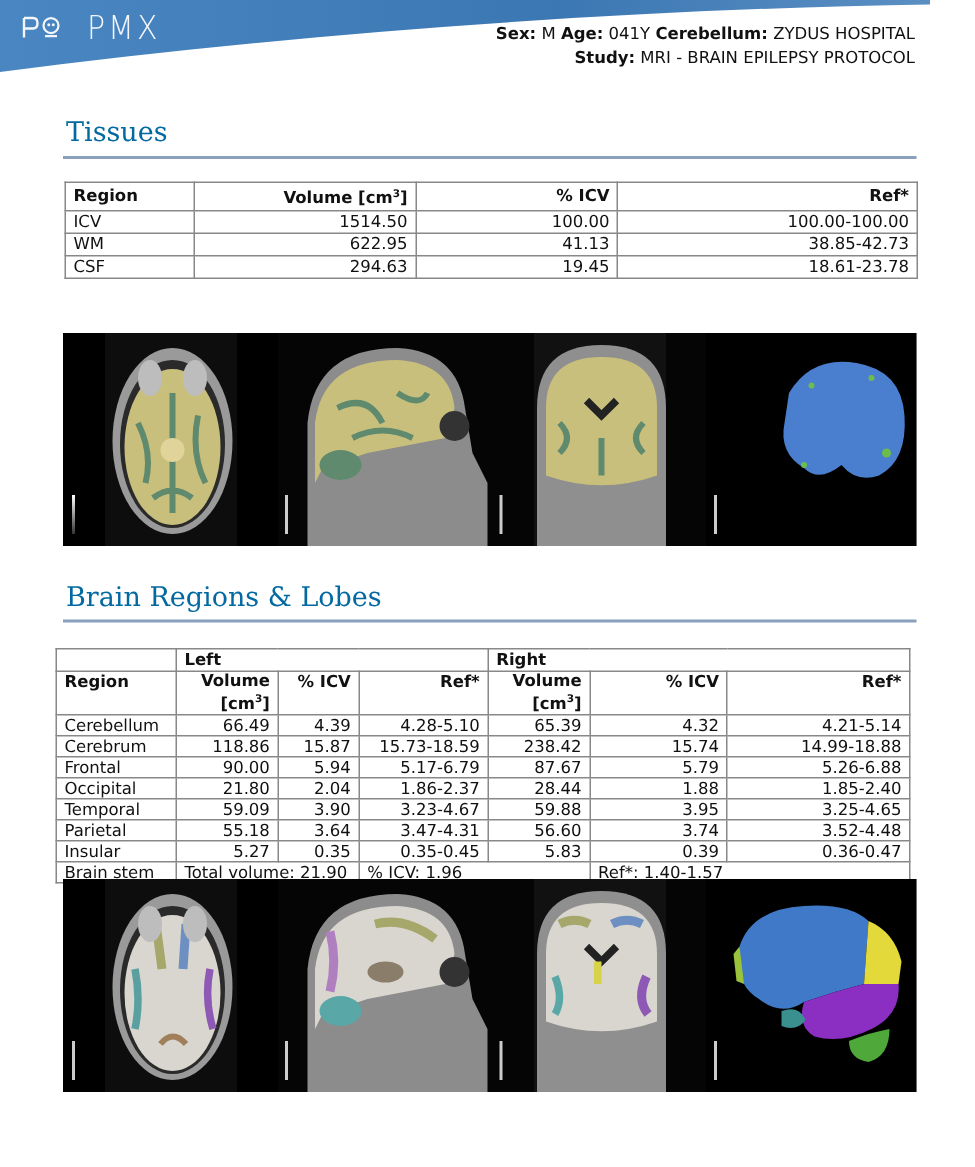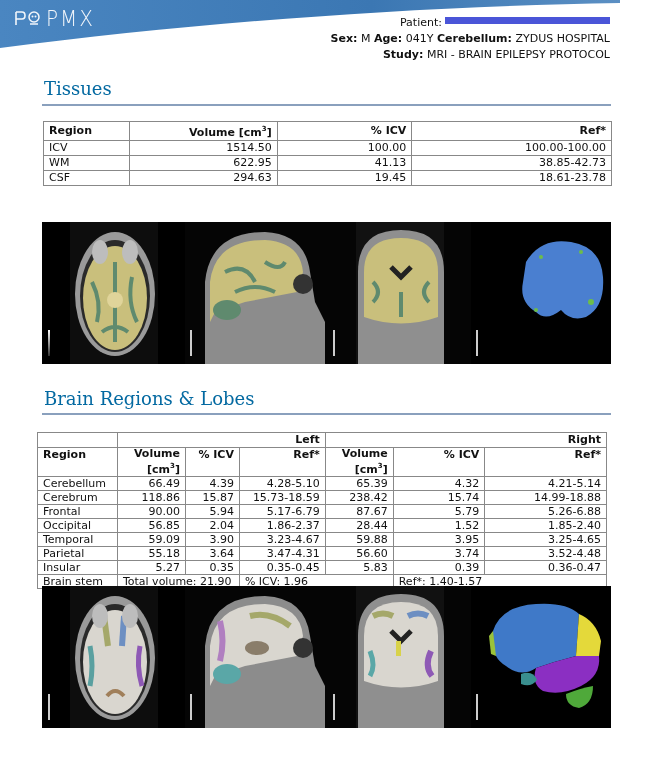--- a/index.html
+++ b/index.html
@@ -1,38 +1,38 @@
 <!DOCTYPE html>
 <html><head>
 <meta charset="utf-8">
 <style>
   * { box-sizing: border-box; margin: 0; padding: 0; }
   html, body { width: 650px; height: 778px; background: #ffffff; overflow: hidden; }
   body { position: relative; font-family: "DejaVu Sans", sans-serif; color: #111; }
 
   
   .banner { position: absolute; left: 0; top: 0; width: 650px; height: 60px; }
-  .logo { position: absolute; left: 14px; top: 6px; display: flex; align-items: center; gap: 4px; color: #f2f6fb; }
+  .logo { position: absolute; left: 14px; top: 6px; display: flex; align-items: center; gap: 16px; color: #f2f6fb; }
   .logo-mark { width: 28px; height: 18px; position: relative; }
   .logo-text { font-family: "DejaVu Sans", sans-serif; font-size: 20px; letter-spacing: 2px; color: #f2f6fb; font-weight: 300; transform: scaleY(1.1); }
 
   .patient-info { position: absolute; right: 40px; top: 15px; text-align: right; font-size: 11px; line-height: 16px; color: #111; }
   .patient-info b { font-weight: bold; }
   .redact { display: inline-block; width: 165px; height: 7px; background: #4a55d8; vertical-align: 2px; margin-left: 3px; }
 
   
   .section-title { position: absolute; left: 44px; font-family: "DejaVu Serif", serif; font-size: 18px; color: #0369a1; }
   .section-rule { position: absolute; left: 42px; width: 569px; height: 2px; background: #8aa0bd; }
 
   table { position: absolute; border-collapse: collapse; font-size: 11px; }
   td, th { border: 1px solid #888; padding: 0 5px; height: 15px; line-height: 14px; font-weight: normal; white-space: nowrap; }
   th { font-weight: bold; }
   .r { text-align: right; }
   .l { text-align: left; }
-  .c { text-align: right; }
+  .c { text-align: left; }
 
   #tissues-table { left: 43px; top: 121px; width: 569px; border: 1px solid #777; }
   #regions-table { left: 37px; top: 432px; width: 570px; border: 1px solid #777; }
   #regions-table td { height: 13.5px; line-height: 13px; }
 
   
   .strip { position: absolute; left: 42px; width: 569px; background: #000; overflow: hidden; }
   .panel { position: absolute; top: 0; height: 100%; }
 </style>
 </head>
@@ -54,23 +54,20 @@
     <path d="M2 3 L2 16 M2 3 L8 3 Q11 3 11 6.5 Q11 10 8 10 L2 10" stroke="#f2f6fb" stroke-width="1.6" fill="none"></path>
     <circle cx="20" cy="8" r="5" stroke="#f2f6fb" stroke-width="1.5" fill="none"></circle>
     <path d="M16 15 L24 15" stroke="#f2f6fb" stroke-width="1.5"></path>
     <circle cx="18.5" cy="7.5" r="1" fill="#f2f6fb"></circle>
     <circle cx="21.5" cy="7.5" r="1" fill="#f2f6fb"></circle>
   </svg>
   <span class="logo-text">PMX</span>
 </div>
 
 <div class="patient-info">
-  <div>
-    <span>Patient:</span><span class="redact"></span>
-  </div>
   <div>
     <b>Sex:</b>
     <span>M</span>
     <b>Age:</b>
     <span>041Y</span>
     <b>Cerebellum:</b>
     <span>ZYDUS HOSPITAL</span>
   </div>
   <div>
     <b>Study:</b>
@@ -211,25 +208,25 @@
     <td class="l">Frontal</td>
     <td class="r">90.00</td>
     <td class="r">5.94</td>
     <td class="r">5.17-6.79</td>
     <td class="r">87.67</td>
     <td class="r">5.79</td>
     <td class="r">5.26-6.88</td>
   </tr>
   <tr>
     <td class="l">Occipital</td>
-    <td class="r">56.85</td>
+    <td class="r">21.80</td>
     <td class="r">2.04</td>
     <td class="r">1.86-2.37</td>
     <td class="r">28.44</td>
-    <td class="r">1.52</td>
+    <td class="r">1.88</td>
     <td class="r">1.85-2.40</td>
   </tr>
   <tr>
     <td class="l">Temporal</td>
     <td class="r">59.09</td>
     <td class="r">3.90</td>
     <td class="r">3.23-4.67</td>
     <td class="r">59.88</td>
     <td class="r">3.95</td>
     <td class="r">3.25-4.65</td>

